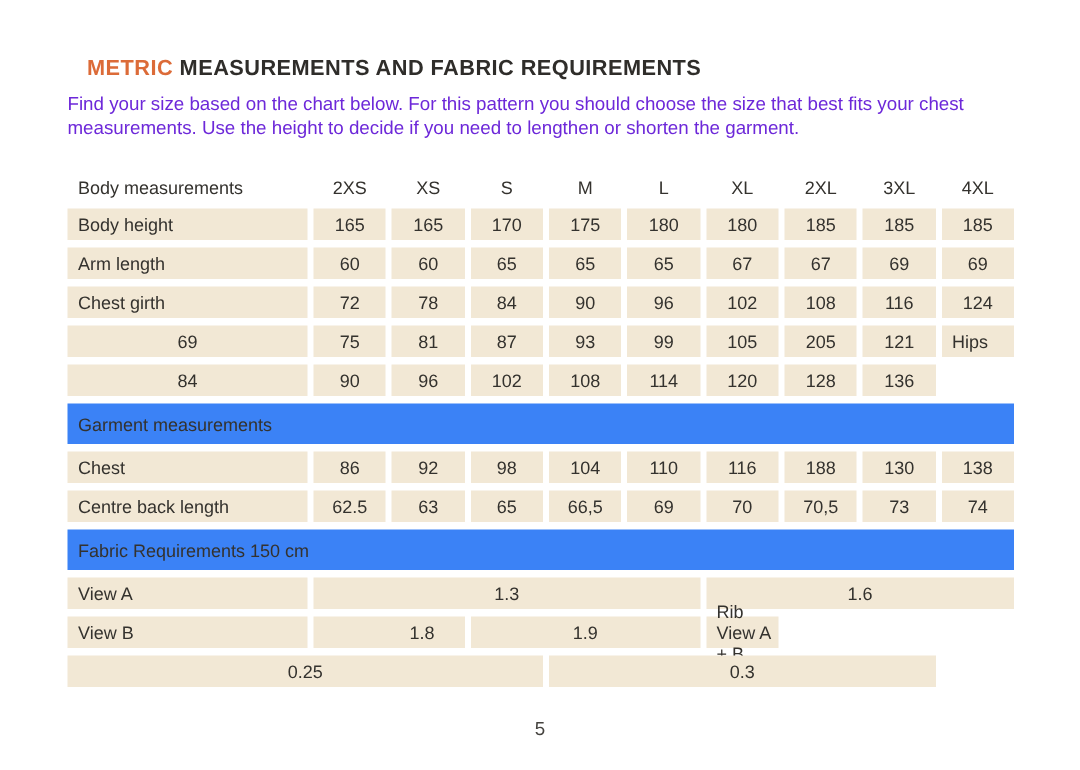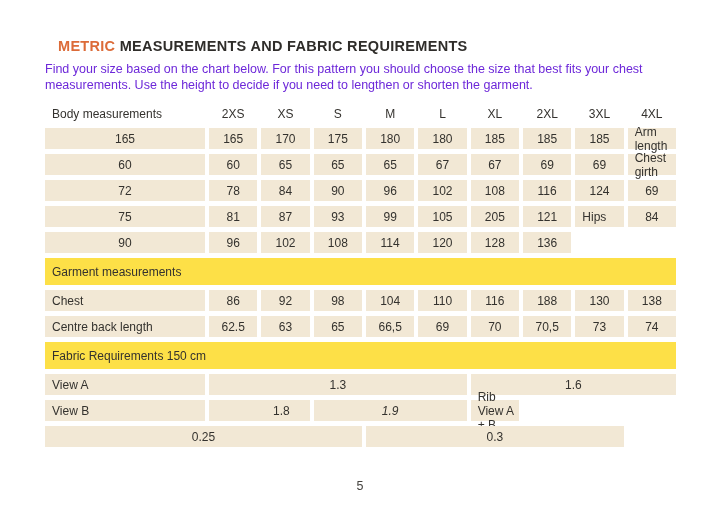--- a/index.html
+++ b/index.html
@@ -8,38 +8,38 @@
     font-family:"Liberation Sans", sans-serif; color:#34322e; overflow:hidden;
   }
   .content { position:absolute; left:45px; top:37px; width:631px; }
   .doc-title {
     font-size:14.5px; font-weight:bold; letter-spacing:0.3px;
     color:#2f2d2a; line-height:19px; white-space:nowrap;margin-left:13px;
   }
   .doc-title .accent { color:#dc6b38; }
   .intro { margin-top:5px; font-size:12.5px; line-height:16px; color:#6d28d9; }
   .size-table {
-    margin-top:11px;
+    margin-top:22px;
     display:grid;
     grid-template-columns:160px repeat(9, 1fr);
     column-gap:4px; row-gap:5px;
     font-size:12px;
   }
   .cell {
     background:#f2e8d5; height:21px;
     display:flex; align-items:center; justify-content:center;
   }
   .cell.label { justify-content:flex-start; padding-left:7px; }
   .cell.head { background:#ffffff; height:19px; }
   .cell.section {
-    grid-column:1 / -1; background:#fde047; height:27px;
+    grid-column:1 / -1; background:#3b82f6; height:27px;
     justify-content:flex-start; padding-left:7px;
   }
   .span2 { grid-column:span 2;padding-left:44px; }
-  .span3 { grid-column:span 3;font-style:italic; }
+  .span3 { grid-column:span 3; }
   .span4 { grid-column:span 4; }
   .span5 { grid-column:span 5; }
   .page-number {
     position:absolute; left:0; top:479px; width:100%;
     text-align:center; font-size:12.5px; color:#45433f;
   }
 </style>
 </head>
 <body>
 
@@ -62,20 +62,21 @@
       <div class="cell head">2XS</div>
       <div class="cell head">XS</div>
       <div class="cell head">S</div>
       <div class="cell head">M</div>
       <div class="cell head">L</div>
       <div class="cell head">XL</div>
       <div class="cell head">2XL</div>
       <div class="cell head">3XL</div>
       <div class="cell head">4XL</div>
 
+      <div class="cell label">Body height</div>
       <div class="cell">165</div>
       <div class="cell">165</div>
       <div class="cell">170</div>
       <div class="cell">175</div>
       <div class="cell">180</div>
       <div class="cell">180</div>
       <div class="cell">185</div>
       <div class="cell">185</div>
       <div class="cell">185</div>
 

